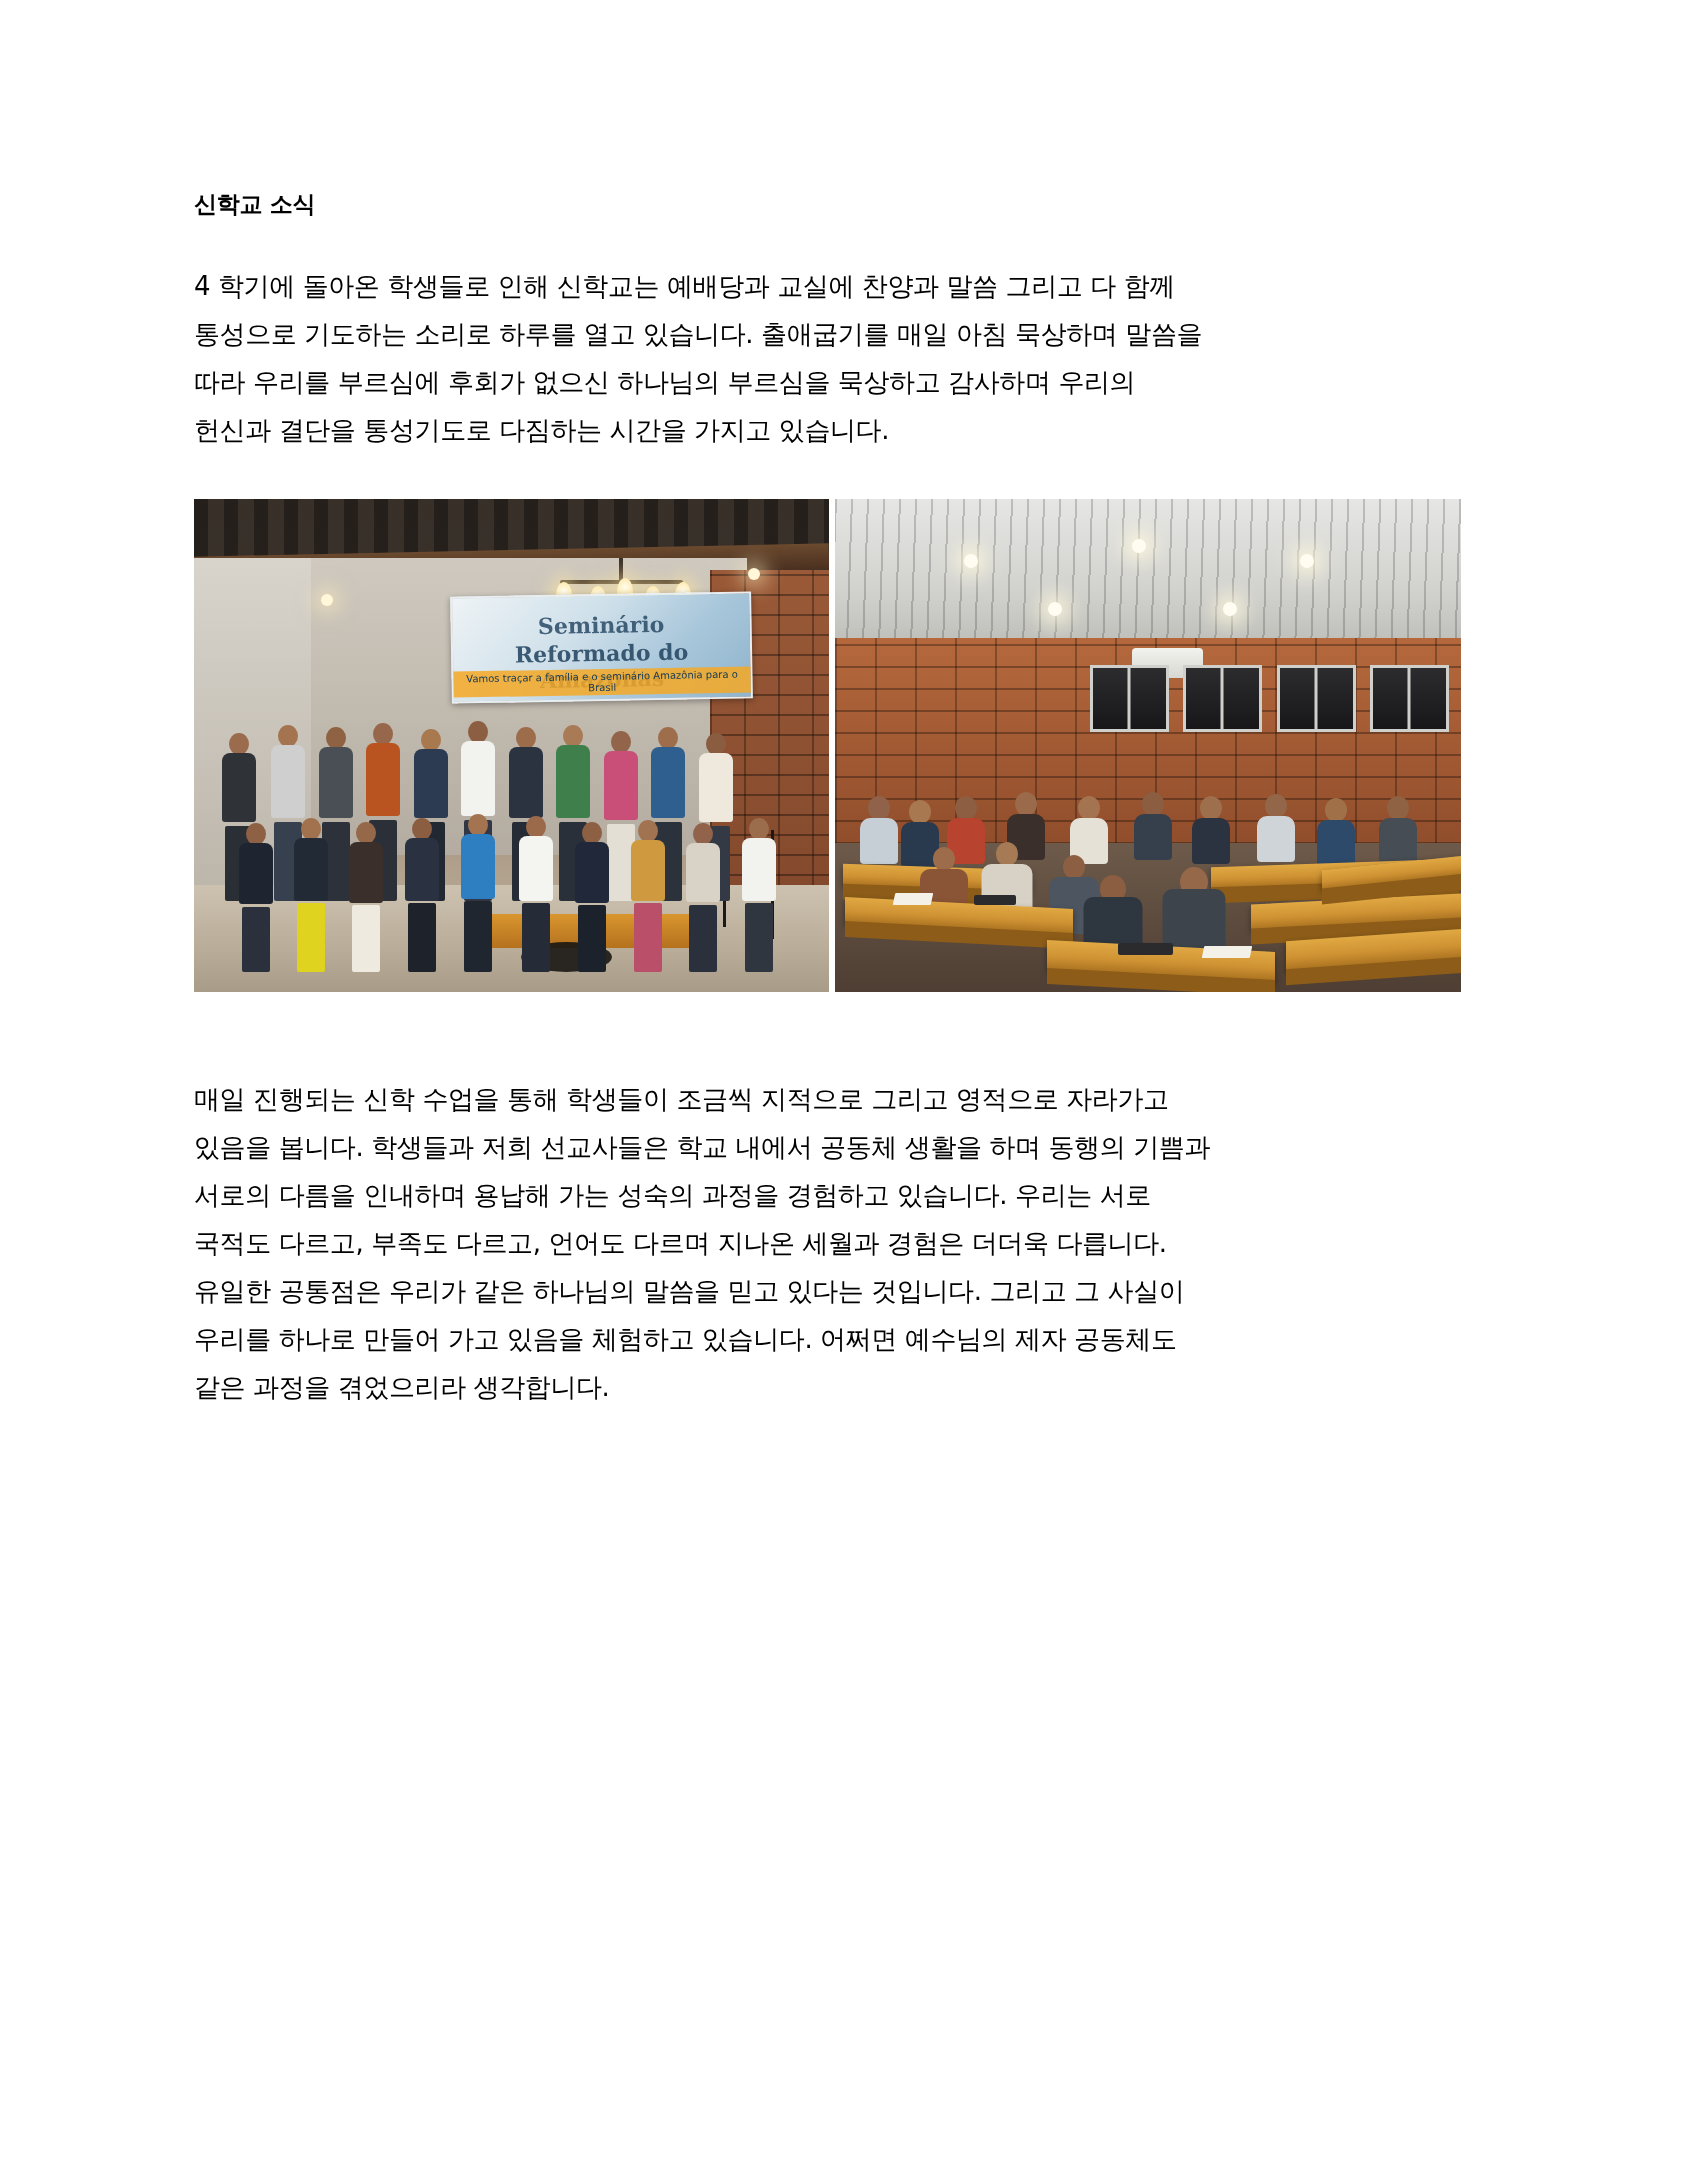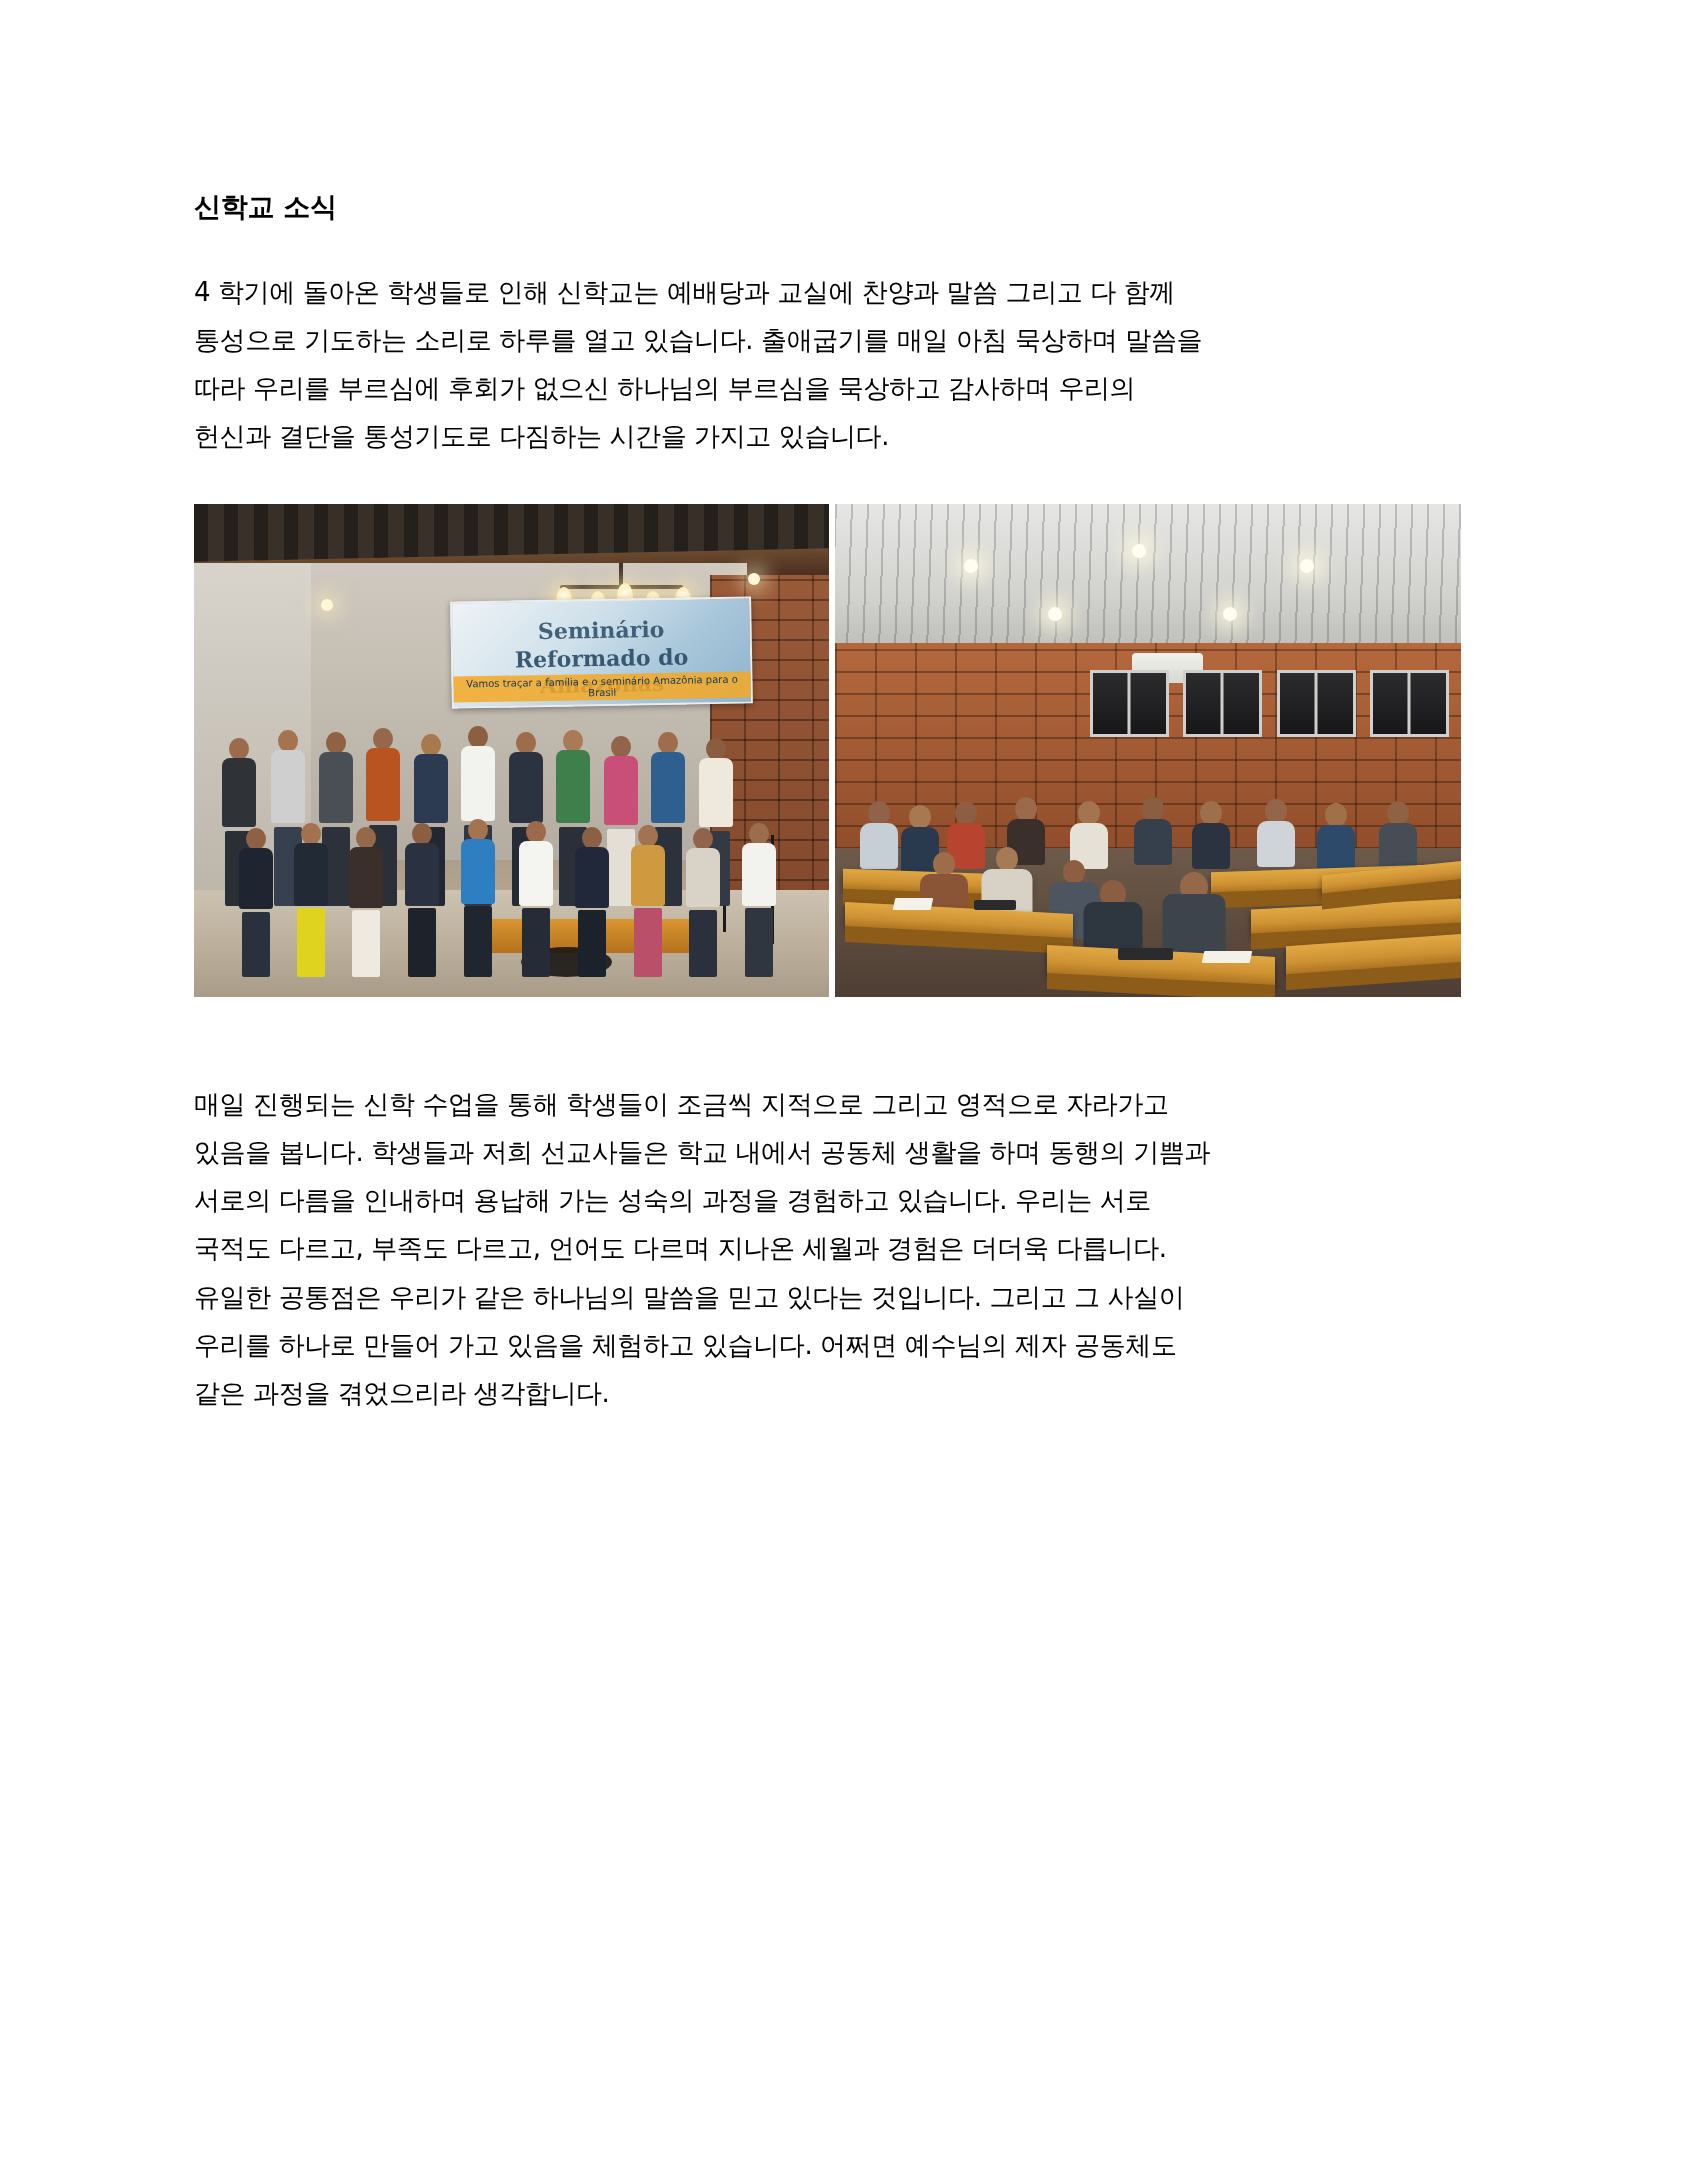--- a/index.html
+++ b/index.html
@@ -21,21 +21,21 @@
     height: 2178px;
     background: #ffffff;
   }
   .content {
     position: absolute;
     left: 194px;
     top: 188px;
     width: 1287px;
   }
   .doc-title {
-    font-size: 27px;
+    font-size: 23px;
     font-weight: bold;
     letter-spacing: -0.3px;
     margin: 0 0 42px 0;
     line-height: 1.4;
   }
   .para {
     font-size: 26px;
     line-height: 1.85;
     letter-spacing: -0.4px;
     margin: 0;

